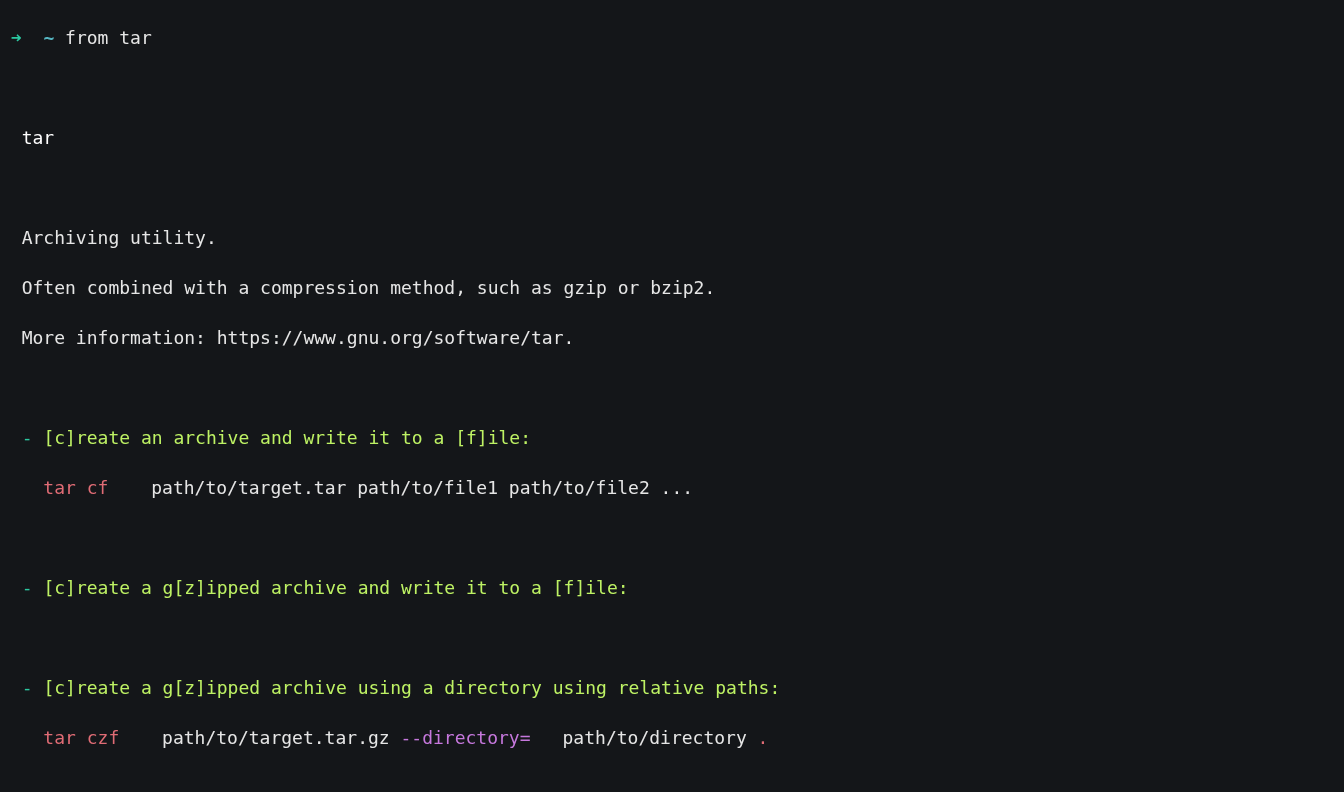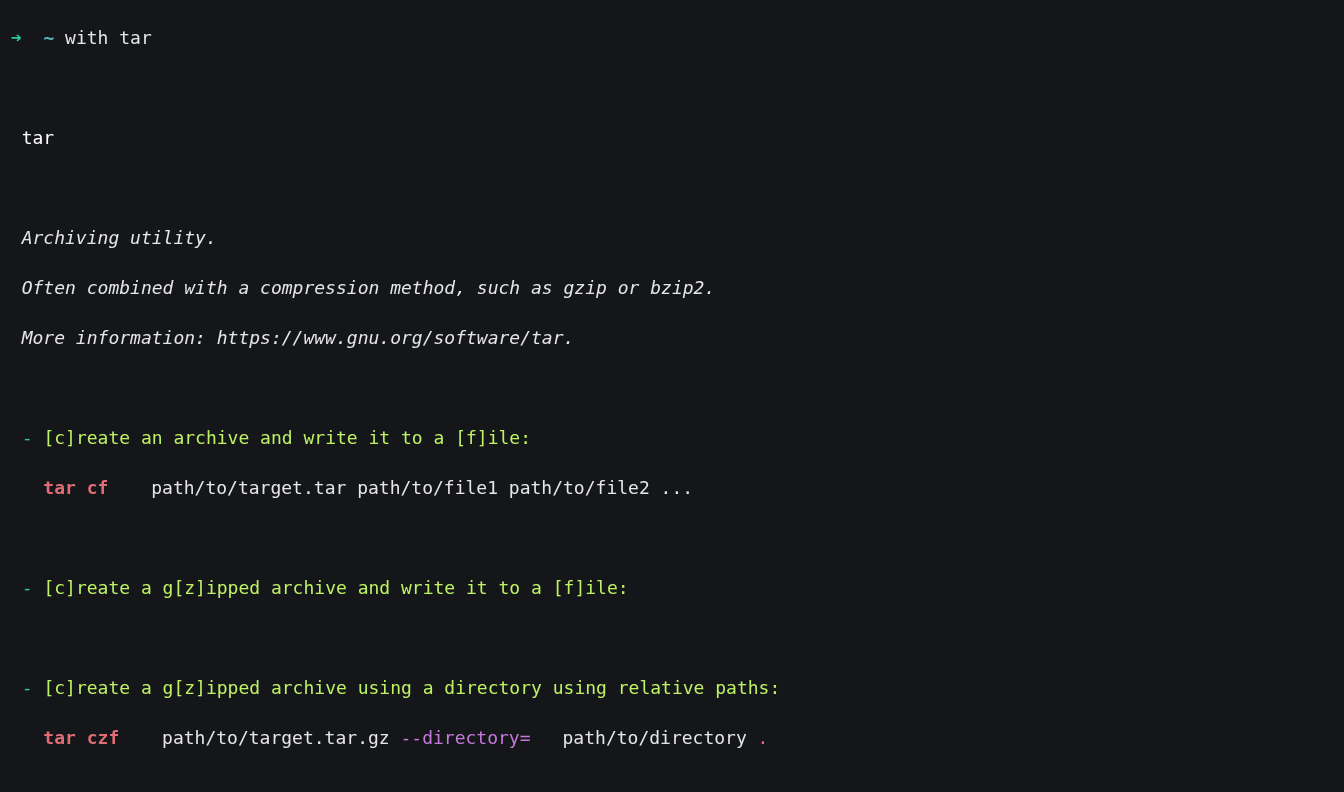--- a/index.html
+++ b/index.html
@@ -18,33 +18,33 @@
     padding: 0 0 0 0;
     white-space: pre;
   }
   .line {
     white-space: pre;
   }
   .prompt-arrow { color: #2bc8a0; font-weight: bold; }
   .prompt-tilde { color: #56b6c2; font-weight: bold; }
   .cmd { color: #e6e6e6; }
   .bold { font-weight: normal; color: #ffffff; }
-  .desc { color: #e6e6e6; font-style: italic; }
+  .desc { color: #e6e6e6; }
   .dash { color: #2bc8a0; }
   .exdesc { color: #bef264; }
-  .tar-cmd { color: #e06c75; font-weight: bold; }
+  .tar-cmd { color: #e06c75; }
   .args { color: #e6e6e6; margin-left: 32px; }
   .flag { color: #c678dd; }
   .dot { color: #e06c75; }
 </style>
 </head>
 <body>
 
 <div class="terminal">
-<div class="line"> <span class="prompt-arrow">➜</span>  <span class="prompt-tilde">~</span> <span class="cmd">with tar</span></div>
+<div class="line"> <span class="prompt-arrow">➜</span>  <span class="prompt-tilde">~</span> <span class="cmd">from tar</span></div>
 <div class="line"> </div>
 <div class="line">  <span class="bold">tar</span></div>
 <div class="line"> </div>
 <div class="line">  <span class="desc">Archiving utility.</span></div>
 <div class="line">  <span class="desc">Often combined with a compression method, such as gzip or bzip2.</span></div>
 <div class="line">  <span class="desc">More information: https://www.gnu.org/software/tar.</span></div>
 <div class="line"> </div>
 <div class="line">  <span class="dash">-</span> <span class="exdesc">[c]reate an archive and write it to a [f]ile:</span></div>
 <div class="line">    <span class="tar-cmd">tar cf</span> <span class="args">path/to/target.tar path/to/file1 path/to/file2 ...</span></div>
 <div class="line"> </div>

